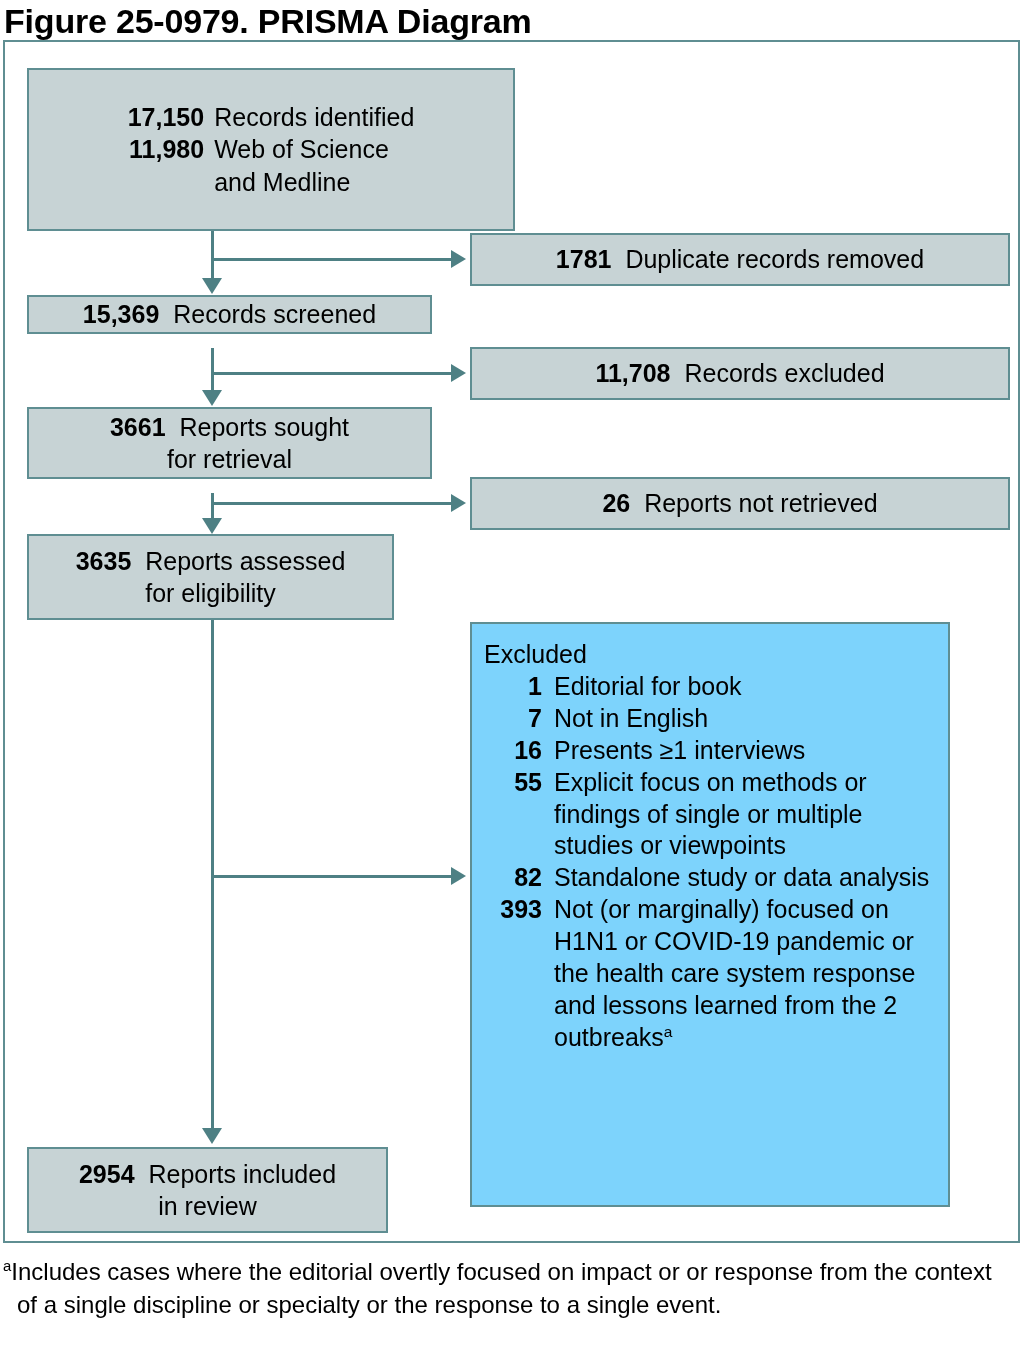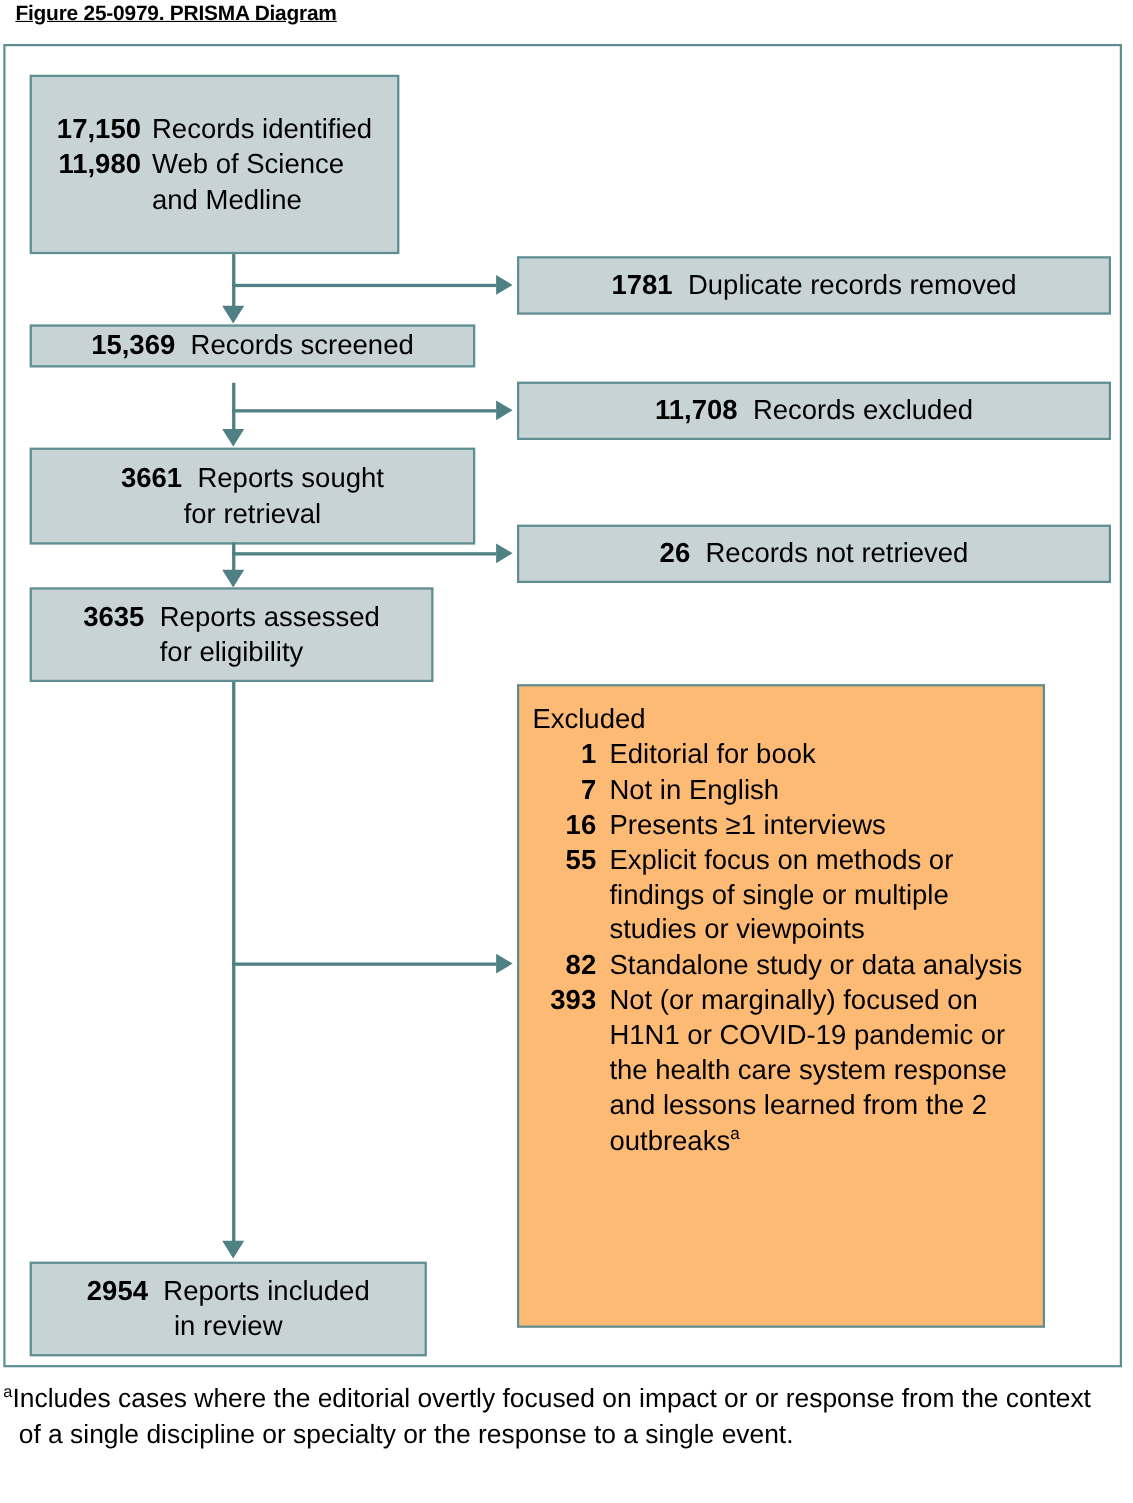--- a/index.html
+++ b/index.html
@@ -12,27 +12,26 @@
     height: 1366px;
     position: relative;
     font-family: "Liberation Sans", sans-serif;
     color: #000000;
     overflow: hidden;
   }
 
   
   #figure-title {
     position: absolute;
-    left: 14px;
+    left: 4px;
     top: 2px;
-    font-size: 19px;
+    font-size: 34px;
     font-weight: bold;
     letter-spacing: -0.2px;
     white-space: nowrap;
-    text-decoration: underline;
   }
 
   
   #diagram-frame {
     position: absolute;
     left: 3px;
     top: 40px;
     width: 1017px;
     height: 1203px;
     box-sizing: border-box;
@@ -80,21 +79,21 @@
   .cell-t { text-align: left; }
 
   
   #excluded-box {
     position: absolute;
     left: 465px;
     top: 580px;
     width: 480px;
     height: 585px;
     box-sizing: border-box;
-    background: #fdba74;
+    background: #7dd3fc;
     border: 2px solid #5f8e92;
     padding: 14px 10px 0 12px;
   }
   #excluded-heading {
     font-size: 25px;
     line-height: 1.28;
     margin-bottom: 1px;
   }
   #excluded-list {
     display: table;
@@ -161,39 +160,39 @@
   }
   #footnote .fn-body { padding-left: 14px; text-indent: -14px; }
 </style>
 </head>
 <body>
 
 <div id="figure-title">Figure 25-0979. PRISMA Diagram</div>
 
 <div id="diagram-frame">
 
-  <div class="node" style="left:22px; top:26px; width:336px; height:163px;">
+  <div class="node" style="left:22px; top:26px; width:488px; height:163px;">
     <div class="rows">
       <div class="row">
         <div class="cell-n">17,150</div>
         <div class="cell-t">Records identified</div>
       </div>
       <div class="row">
         <div class="cell-n">11,980</div>
         <div class="cell-t">Web of Science
 and Medline</div>
       </div>
     </div>
   </div>
 
   <div class="node" style="left:22px; top:253px; width:405px; height:39px;">
     <div class="node-inner"><span class="num">15,369</span>&nbsp;&nbsp;<span>Records screened</span></div>
   </div>
 
-  <div class="node" style="left:22px; top:365px; width:405px; height:88px;">
+  <div class="node" style="left:22px; top:365px; width:405px; height:72px;">
     <div class="node-inner" style="white-space:pre-line;"><span class="num">3661</span>&nbsp;&nbsp;<span>Reports sought
 for retrieval</span></div>
   </div>
 
   <div class="node" style="left:22px; top:492px; width:367px; height:86px;">
     <div class="node-inner" style="white-space:pre-line;"><span class="num">3635</span>&nbsp;&nbsp;<span>Reports assessed
 for eligibility</span></div>
   </div>
 
   <div class="node" style="left:22px; top:1105px; width:361px; height:86px;">
@@ -203,21 +202,21 @@
 
   <div class="node" style="left:465px; top:191px; width:540px; height:53px;">
     <div class="node-inner"><span class="num">1781</span>&nbsp;&nbsp;<span>Duplicate records removed</span></div>
   </div>
 
   <div class="node" style="left:465px; top:305px; width:540px; height:53px;">
     <div class="node-inner"><span class="num">11,708</span>&nbsp;&nbsp;<span>Records excluded</span></div>
   </div>
 
   <div class="node" style="left:465px; top:435px; width:540px; height:53px;">
-    <div class="node-inner"><span class="num">26</span>&nbsp;&nbsp;<span>Records not retrieved</span></div>
+    <div class="node-inner"><span class="num">26</span>&nbsp;&nbsp;<span>Reports not retrieved</span></div>
   </div>
 
   <div id="excluded-box">
     <div id="excluded-heading">Excluded</div>
     <div id="excluded-list">
 
       <div class="ex-row">
         <div class="ex-n">1</div>
         <div class="ex-t">Editorial for book</div>
       </div>

